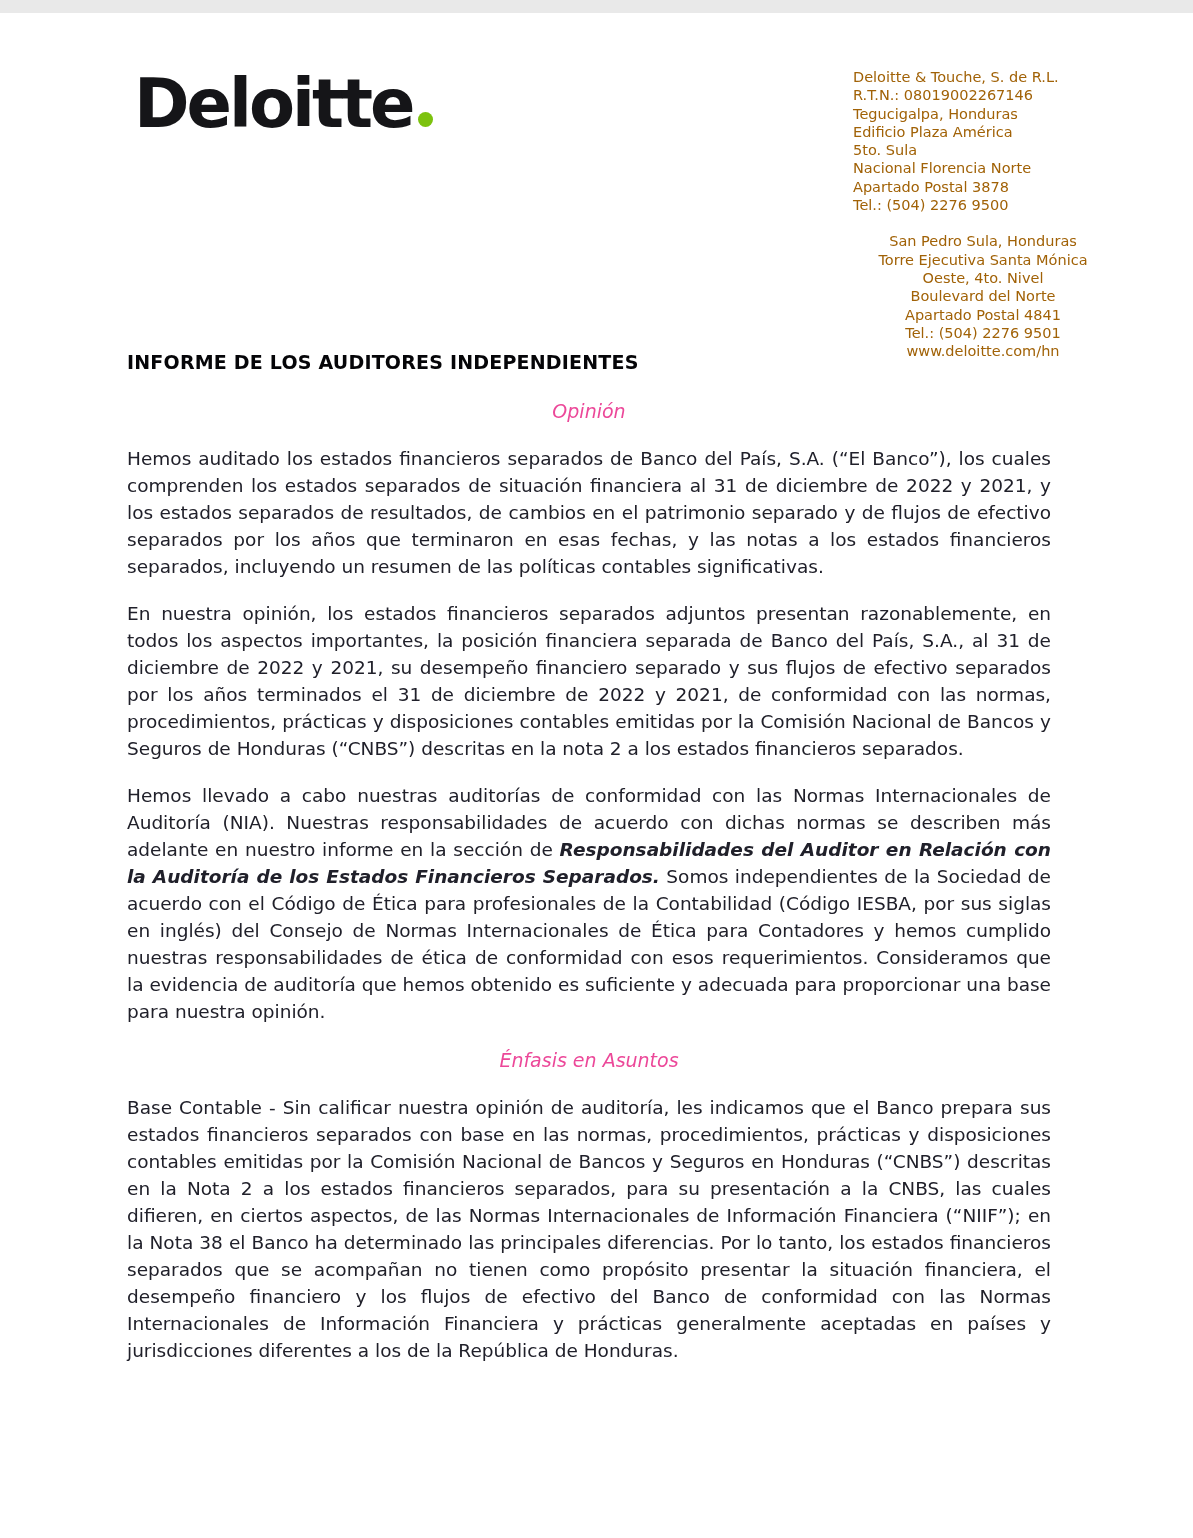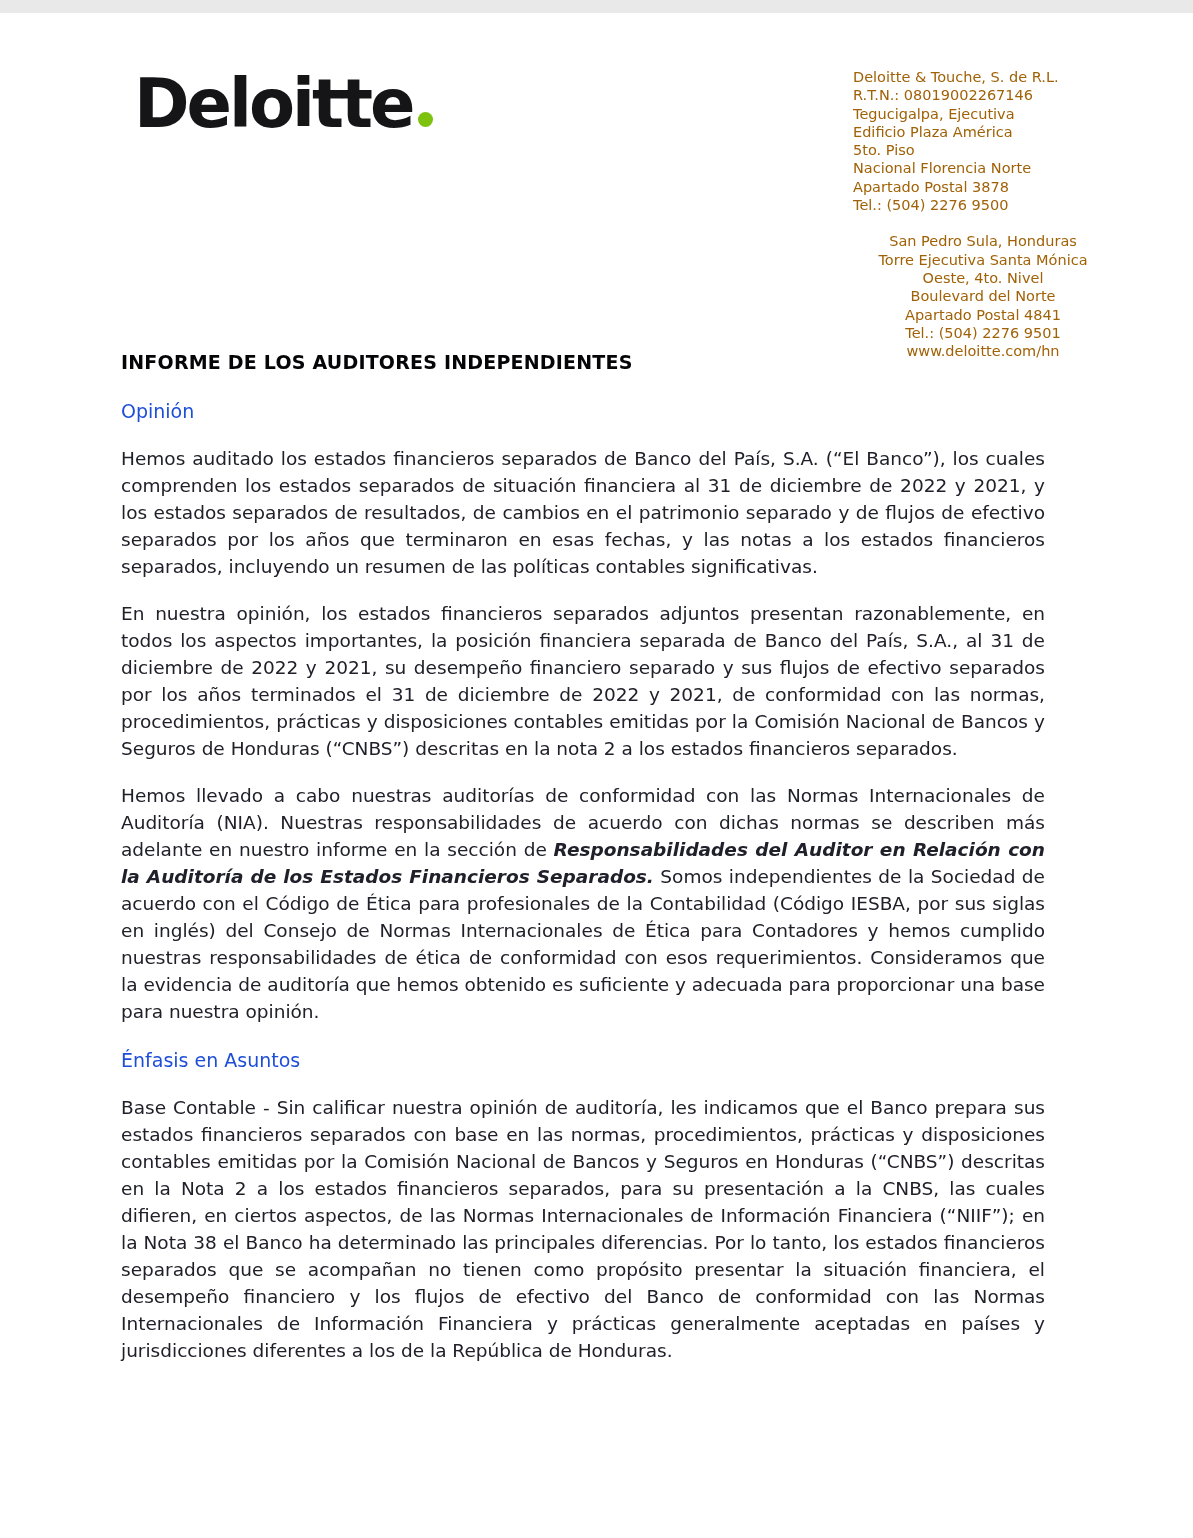--- a/index.html
+++ b/index.html
@@ -41,63 +41,65 @@
     top: 55px;
     width: 260px;
     font-size: 14.5px;
     line-height: 18.3px;
     color: #a16207;
   }
   .addr-block + .addr-block { margin-top: 18px; text-align: center; }
   
   .content {
     position: absolute;
-    left: 121px;
+    left: 127px;
     top: 336px;
     width: 924px;
     font-size: 18.5px;
     line-height: 27px;
     color: #20202a;
   }
   .report-title {
     font-size: 19px;
     font-weight: 700;
     color: #050508;
     margin: 0;
     letter-spacing: 0.2px;
   }
   .addressee { margin: 23px 0 0 0; }
   .section-heading {
     font-size: 19px;
+    font-style: italic;
     font-weight: 400;
-    color: #1d4ed8;
+    color: #ec4899;
     margin: 22px 0 0 0;
+    text-align: center;
   }
   .para {
     margin: 20px 0 0 0;
     text-align: justify;
   }
   .seg-bi { font-weight: 700; font-style: italic; }
 </style>
 </head>
 <body>
 
 <div class="page">
 
   <div class="logo">
     <span>Deloitte</span><span class="dot" style="background: rgb(124, 194, 14);"></span>
   </div>
 
   <div class="addresses">
     <div class="addr-block">
         <div>Deloitte &amp; Touche, S. de R.L.</div>
         <div>R.T.N.: 08019002267146</div>
-        <div>Tegucigalpa, Ejecutiva</div>
+        <div>Tegucigalpa, Honduras</div>
         <div>Edificio Plaza América</div>
-        <div>5to. Piso</div>
+        <div>5to. Sula</div>
         <div>Nacional Florencia Norte</div>
         <div>Apartado Postal 3878</div>
         <div>Tel.: (504) 2276 9500</div>
       </div>
     <div class="addr-block">
         <div>San Pedro Sula, Honduras</div>
         <div>Torre Ejecutiva Santa Mónica</div>
         <div>Oeste, 4to. Nivel</div>
         <div>Boulevard del Norte</div>
         <div>Apartado Postal 4841</div>

